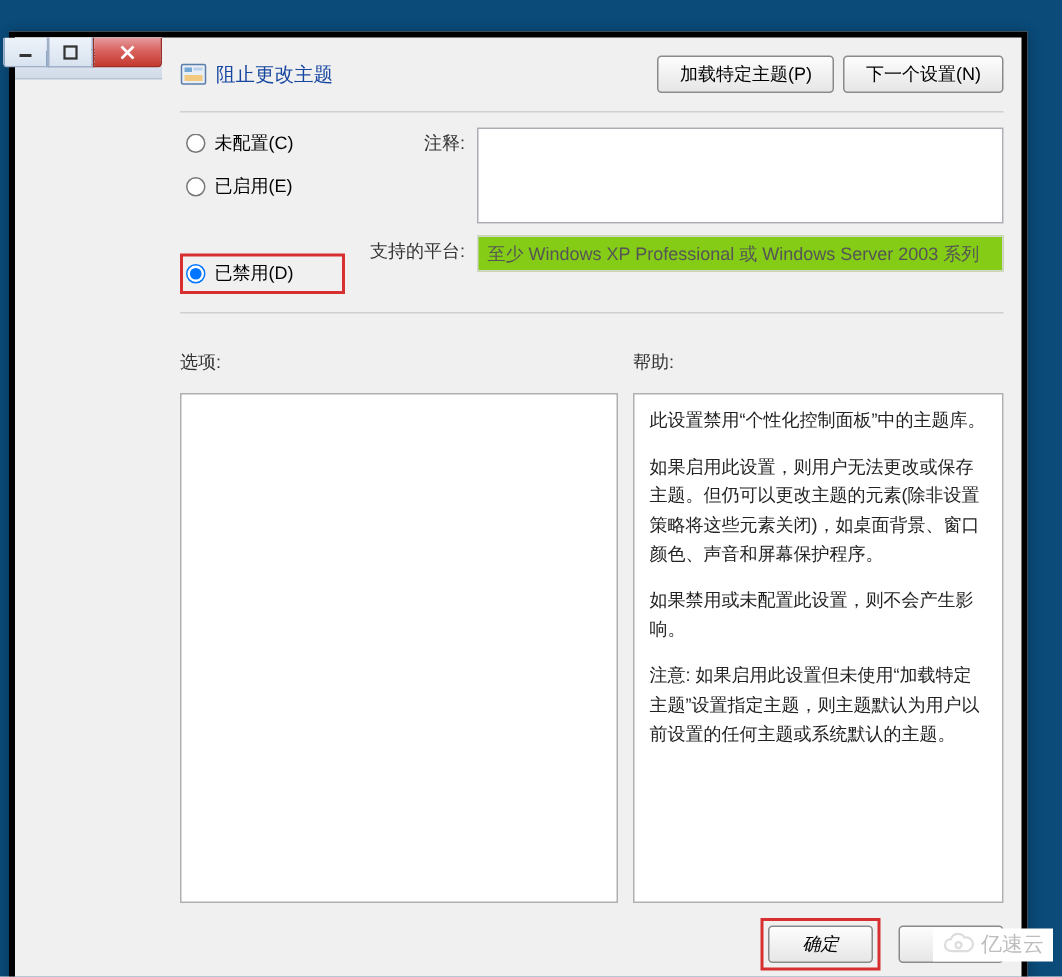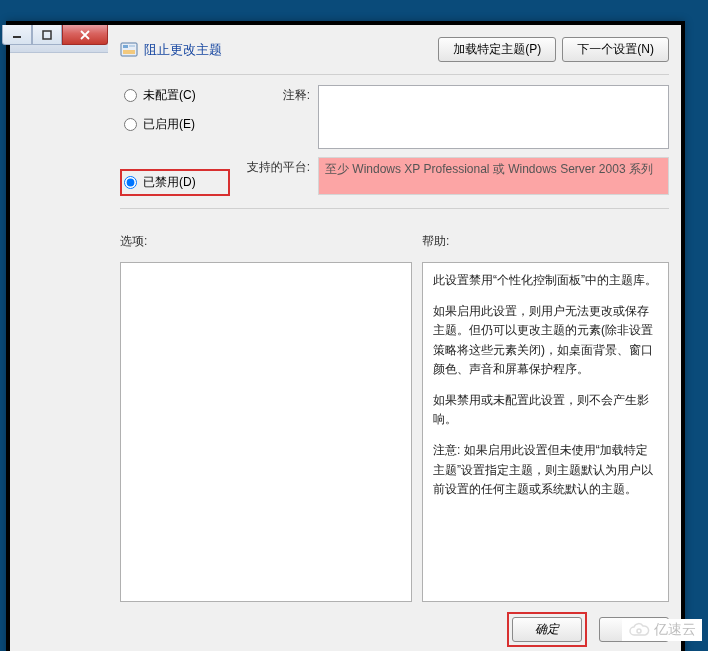--- a/index.html
+++ b/index.html
@@ -129,23 +129,23 @@
     height: 64px;
     border: 1px solid #abadb3;
     background: #fff;
     resize: none;
     font-family: inherit;
     font-size: 12px;
     padding: 2px 4px;
   }
   .platform-box {
     flex: 1;
-    height: 38px;
+    height: 24px;
     border: 1px solid #d5d5d5;
-    background: #fca5a5;
+    background: #84cc16;
     padding: 3px 6px;
     color: #555;
   }
   .lower {
     display: flex;
     gap: 10px;
     margin-top: 12px;
     flex: 1;
   }
   .col-head-row { display: flex; gap: 10px; margin-top: 14px; }
@@ -171,21 +171,21 @@
   }
   .ok-wrap {
     border: 2px solid #d83030;
     padding: 3px;
   }
   .ok-wrap .btn { padding: 3px 22px; font-style: italic; }
   .footer > .btn { padding: 3px 22px; }
   .watermark {
     position: absolute;
     right: 6px; bottom: 10px;
-    display: flex; align-items: center; gap: 4px;
+    display: flex; align-items: flex-start; gap: 4px;
     color: #bdbdbd;
     font-size: 14px;
     background: #fff;
     padding: 2px 6px;
   }
   .watermark svg { opacity: .5; }
 </style>
 </head>
 <body>
 

